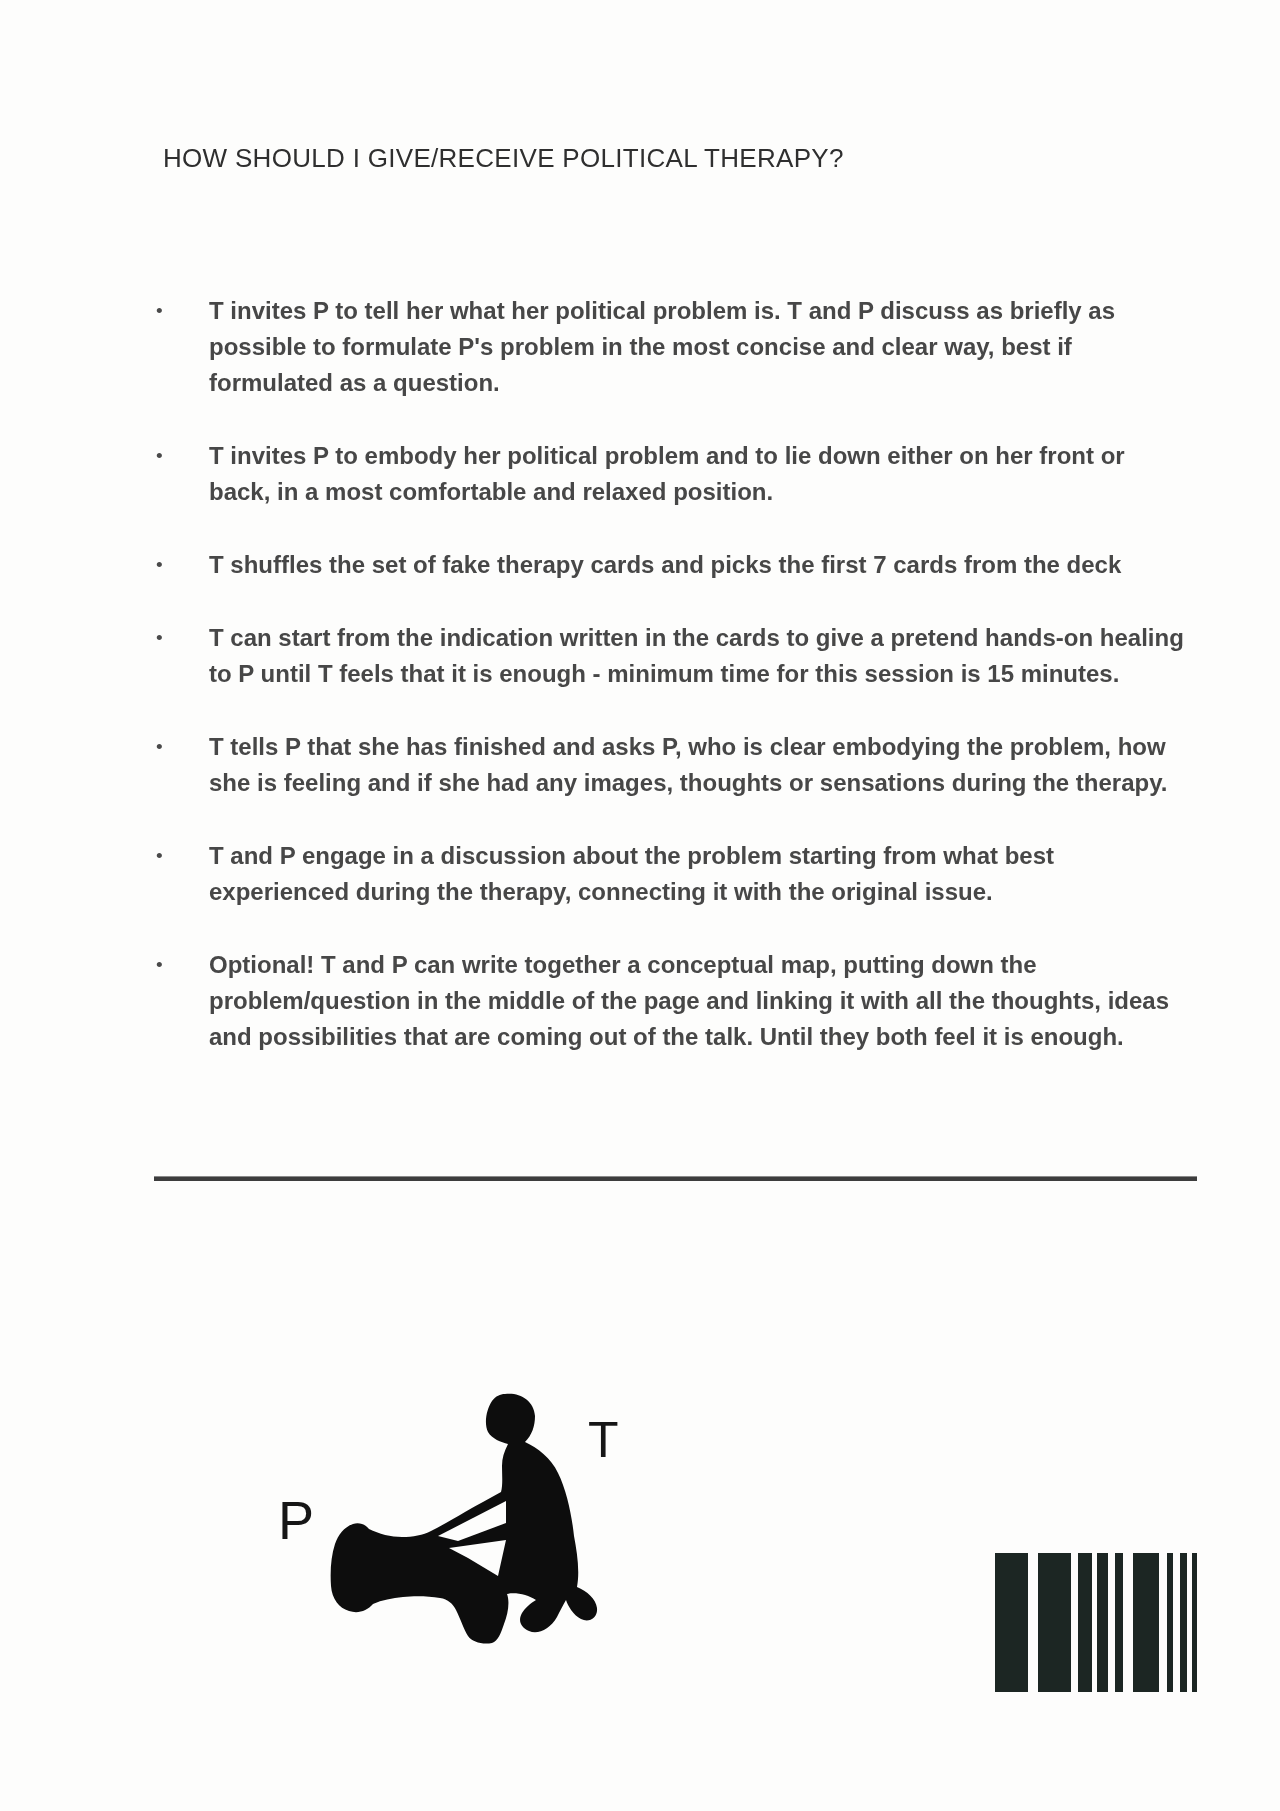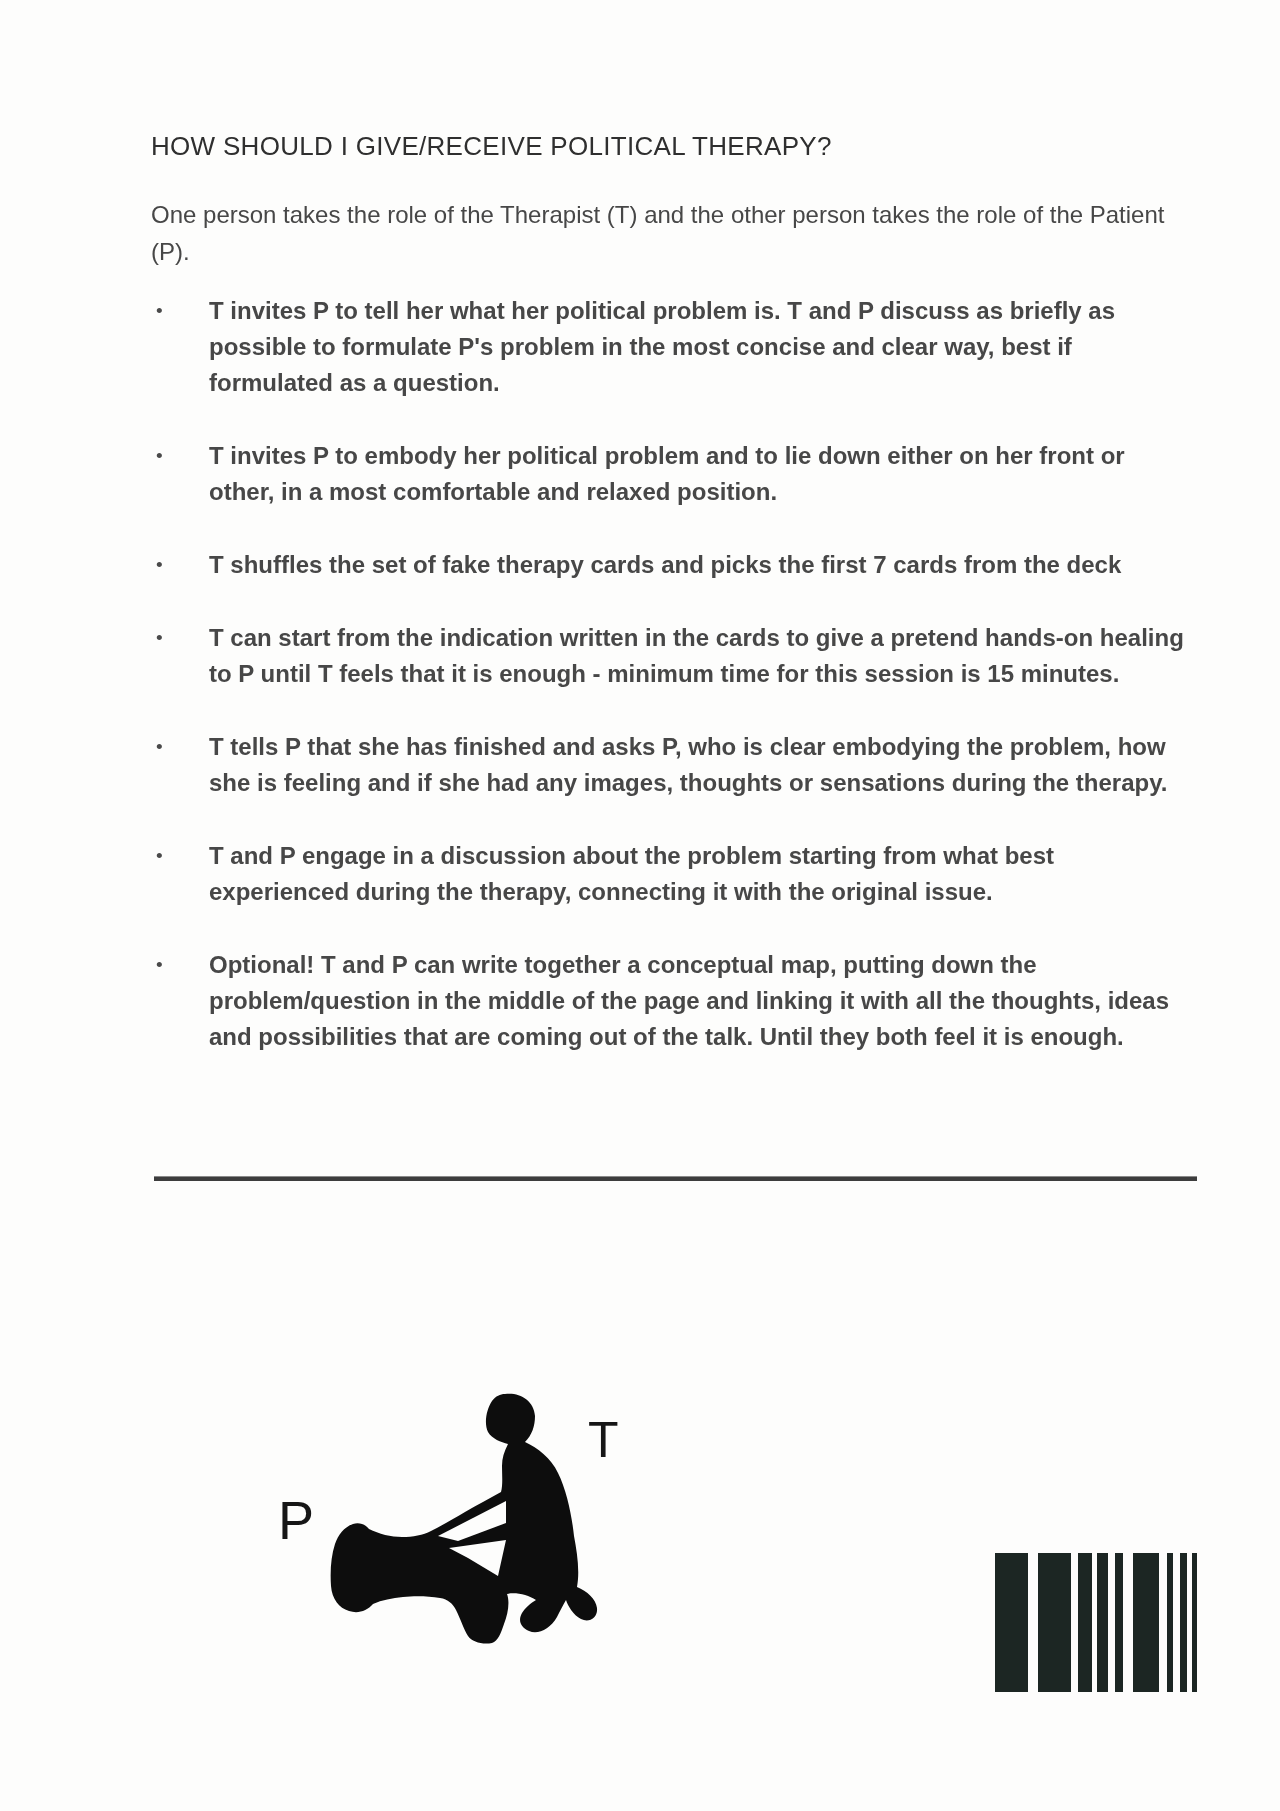--- a/index.html
+++ b/index.html
@@ -10,21 +10,21 @@
     position:relative;
     overflow:hidden;
   }
   .page{
     position:absolute;left:0;top:0;width:1280px;height:1811px;
     background:#fdfdfc;
   }
   .title{
     position:absolute;left:151px;top:130px;
     font-size:26px;line-height:32px;font-weight:500;
-    letter-spacing:0.3px;color:#2f2f2f;margin:0;
+    letter-spacing:0.3px;color:#2f2f2f;margin:12px;
     white-space:nowrap;
   }
   .intro{
     position:absolute;left:151px;top:196px;width:1032px;
     font-size:24px;line-height:37px;font-weight:400;
     color:#474747;margin:0;
   }
   .bullets{
     position:absolute;left:151px;top:293px;width:1034px;
     margin:0;padding:0;list-style:none;
@@ -65,30 +65,29 @@
     position:absolute;top:0;height:100%;
   }
 </style>
 </head>
 <body>
 
 <div class="page" style="background: rgb(253, 253, 252);">
 
   <h1 class="title">HOW SHOULD I GIVE/RECEIVE POLITICAL THERAPY?</h1>
 
-  <p class="intro">One person takes the role of the Therapist (T) and the other person takes the role of the Patient (P).</p>
 
   <ul class="bullets" id="bullet-list">
       <li>
         <span class="marker">•</span>
         <span class="btext">T invites P to tell her what her political problem is. T and P discuss as briefly as possible to formulate P's problem in the most concise and clear way, best if formulated as a question.</span>
       </li>
       <li>
         <span class="marker">•</span>
-        <span class="btext">T invites P to embody her political problem and to lie down either on her front or other, in a most comfortable and relaxed position.</span>
+        <span class="btext">T invites P to embody her political problem and to lie down either on her front or back, in a most comfortable and relaxed position.</span>
       </li>
       <li>
         <span class="marker">•</span>
         <span class="btext">T shuffles the set of fake therapy cards and picks the first 7 cards from the deck</span>
       </li>
       <li>
         <span class="marker">•</span>
         <span class="btext">T can start from the indication written in the cards to give a pretend hands-on healing to P until T feels that it is enough - minimum time for this session is 15 minutes.</span>
       </li>
       <li>

